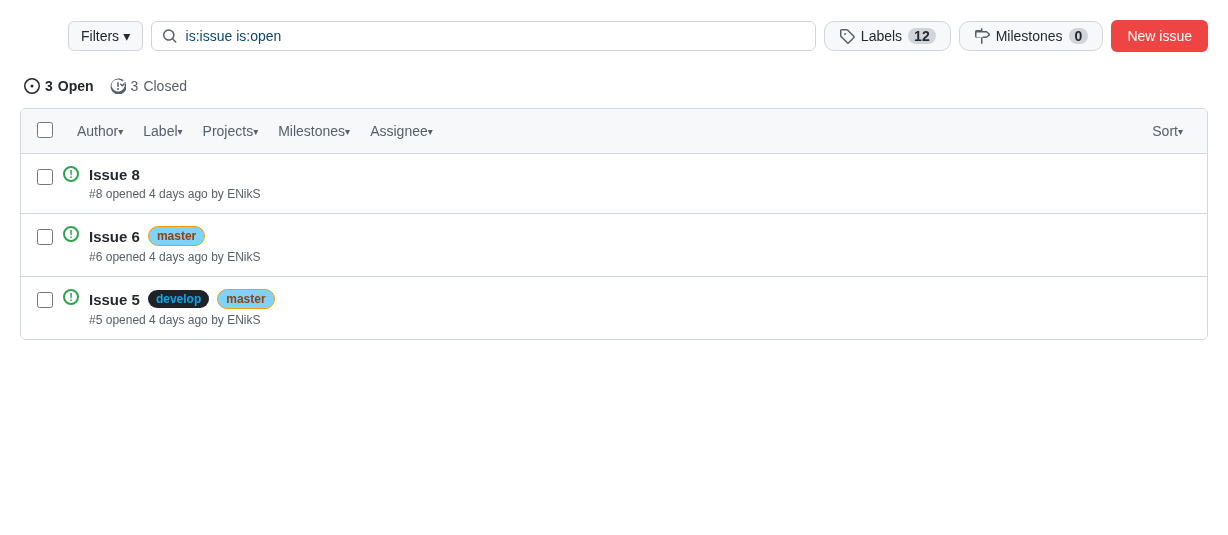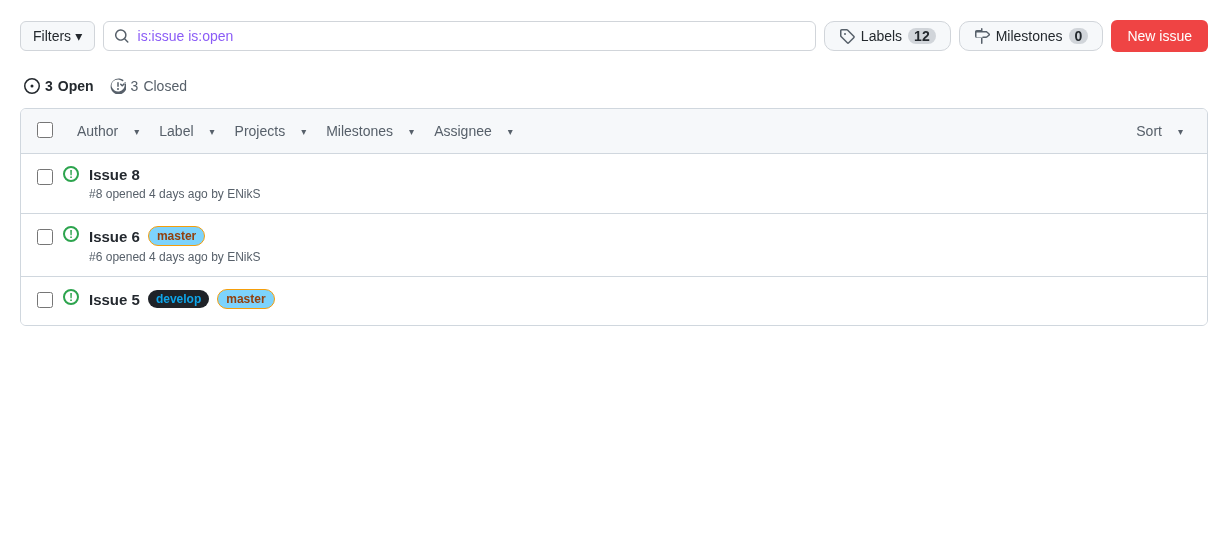--- a/index.html
+++ b/index.html
@@ -10,20 +10,21 @@
       background: #fff;
       padding: 20px;
     }
 
     
     .toolbar {
       display: flex;
       align-items: center;
       gap: 8px;
       margin-bottom: 16px;
+      margin-left: 48px;
     }
 
     .filters-btn {
       display: flex;
       align-items: center;
       gap: 4px;
       padding: 6px 12px;
       border: 1px solid #d1d5da;
       border-radius: 6px;
       background: #f6f8fa;
@@ -41,21 +42,21 @@
       padding: 6px 10px;
       background: #fff;
       gap: 8px;
     }
 
     .search-wrapper input {
       border: none;
       outline: none;
       font-size: 14px;
       width: 100%;
-      color: #8b5cf6;
+      color: #0c4a6e;
     }
 
     .labels-btn, .milestones-btn {
       display: flex;
       align-items: center;
       gap: 6px;
       padding: 6px 14px;
       border: 1px solid #d1d5da;
       border-radius: 10px;
       background: #f6f8fa;
@@ -124,21 +125,21 @@
     .filter-header .filter-buttons {
       display: flex;
       align-items: center;
       gap: 4px;
       flex: 1;
     }
 
     .filter-btn {
       display: flex;
       align-items: center;
-      gap: 16px;
+      gap: 0;
       background: none;
       border: none;
       cursor: pointer;
       font-size: 14px;
       color: #57606a;
       padding: 4px 8px;
       border-radius: 6px;
     }
 
     .chevron-down {
@@ -339,16 +340,20 @@
   </div>
       <div class="issue-row">
     <input type="checkbox" class="cb" style="margin-top: 3px;">
     <span class="icon-circle-exclaim">!</span>
     <div class="issue-content">
       <div class="issue-title-row">
         <span class="issue-title">Issue 5</span>
         <span class="label-tag label-develop">develop</span>
             <span class="label-tag label-master">master</span>
       </div>
+      <div class="issue-meta">
+        <span>#5</span>
+        <span> opened 4 days ago by ENikS</span>
+      </div>
     </div>
   </div>
     </div>
 </div>
 
 </body></html>

